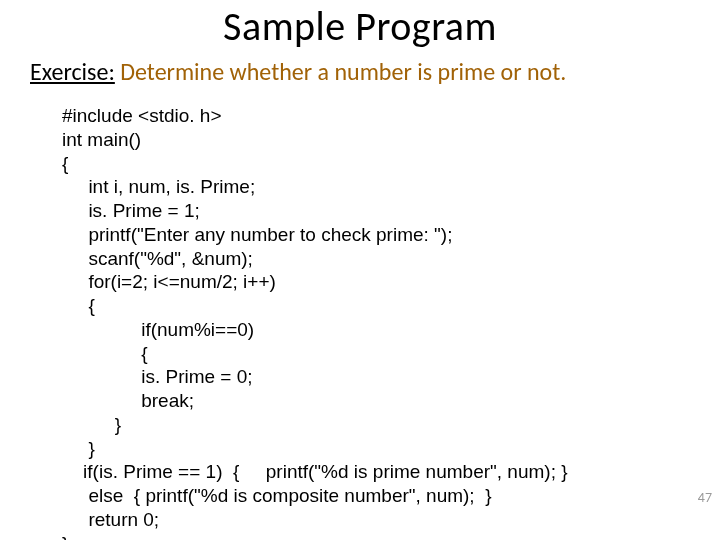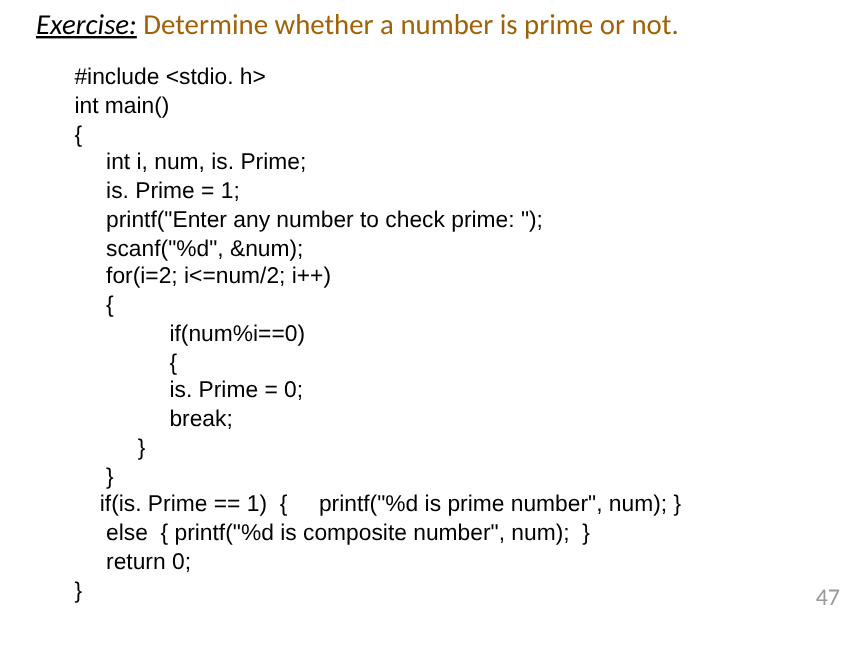--- a/index.html
+++ b/index.html
@@ -25,45 +25,45 @@
     margin-top: 2px;
     letter-spacing: 0.5px;
   }
   .subtitle {
     font-size: 24px;
     margin: 6px 0 0 30px;
     color: #000;
   }
   .subtitle .label {
     text-decoration: underline;
-    font-style: italic;
   }
   .subtitle .rest {
     color: #a16207; 
   }
   .code {
     font-family: Arial, Helvetica, sans-serif;
     font-size: 19px;
     line-height: 1.25;
     white-space: pre;
     margin: 18px 0 0 62px;
   }
   .pagenum {
     position: absolute;
-    right: 20px;
+    right: 8px;
     bottom: 36px;
-    font-size: 20px;
+    font-size: 14px;
     color: #9a9a9a;
   }
 </style>
 </head>
 <body>
 
 <div class="slide">
 
+  <div class="title">Sample Program</div>
 
   <div class="subtitle">
     <span class="label">Exercise:</span><span class="rest"> Determine whether a number is prime or not.</span>
   </div>
 
   <div class="code">#include &lt;stdio. h&gt;
 int main()
 {
      int i, num, is. Prime;
      is. Prime = 1;

